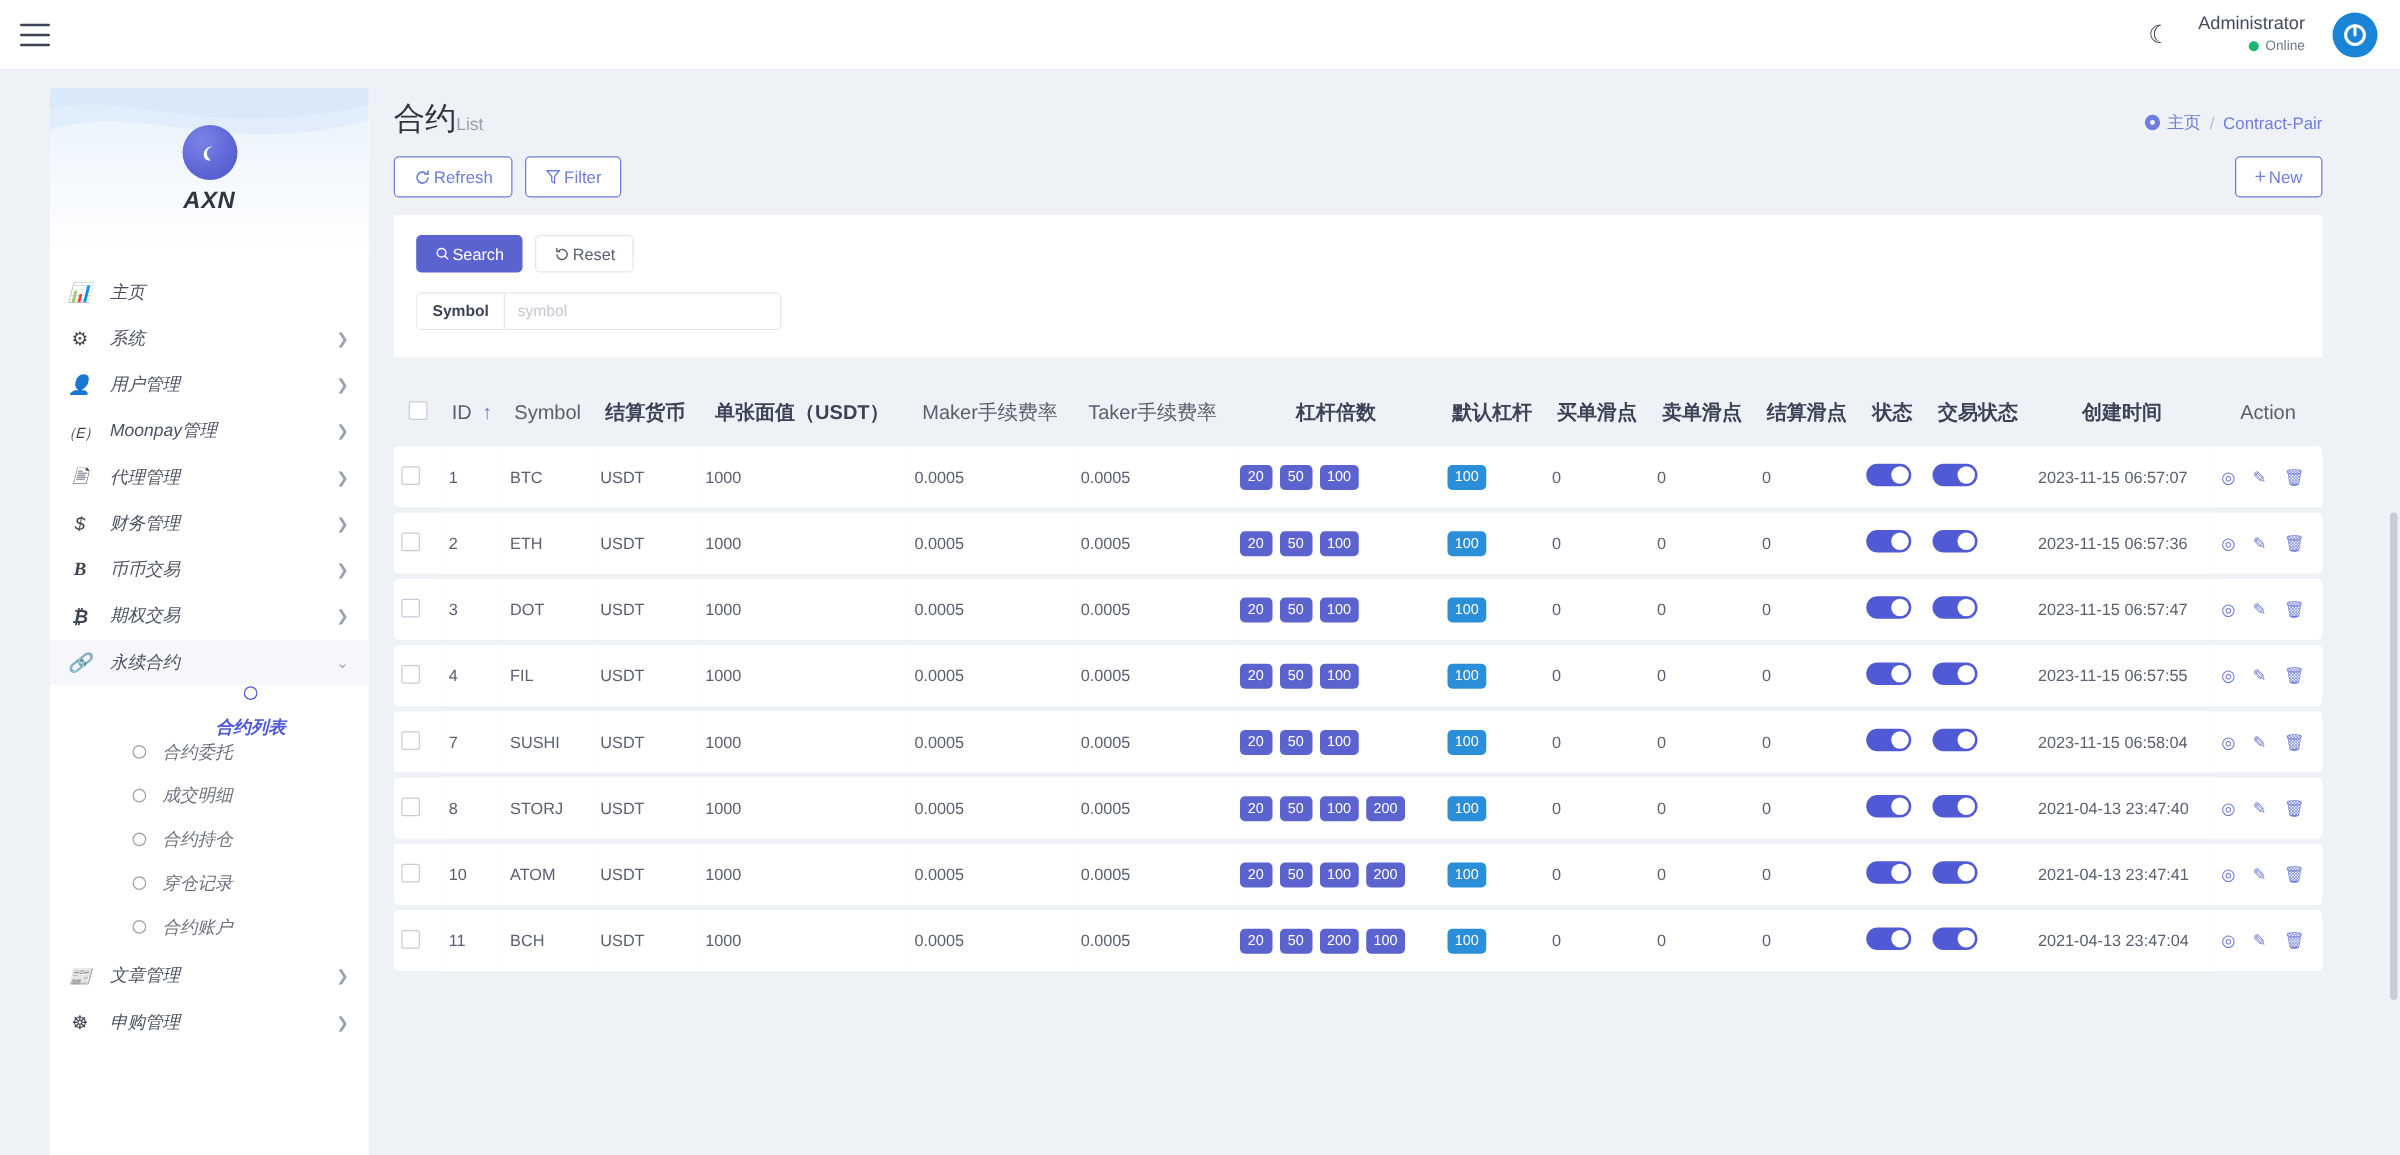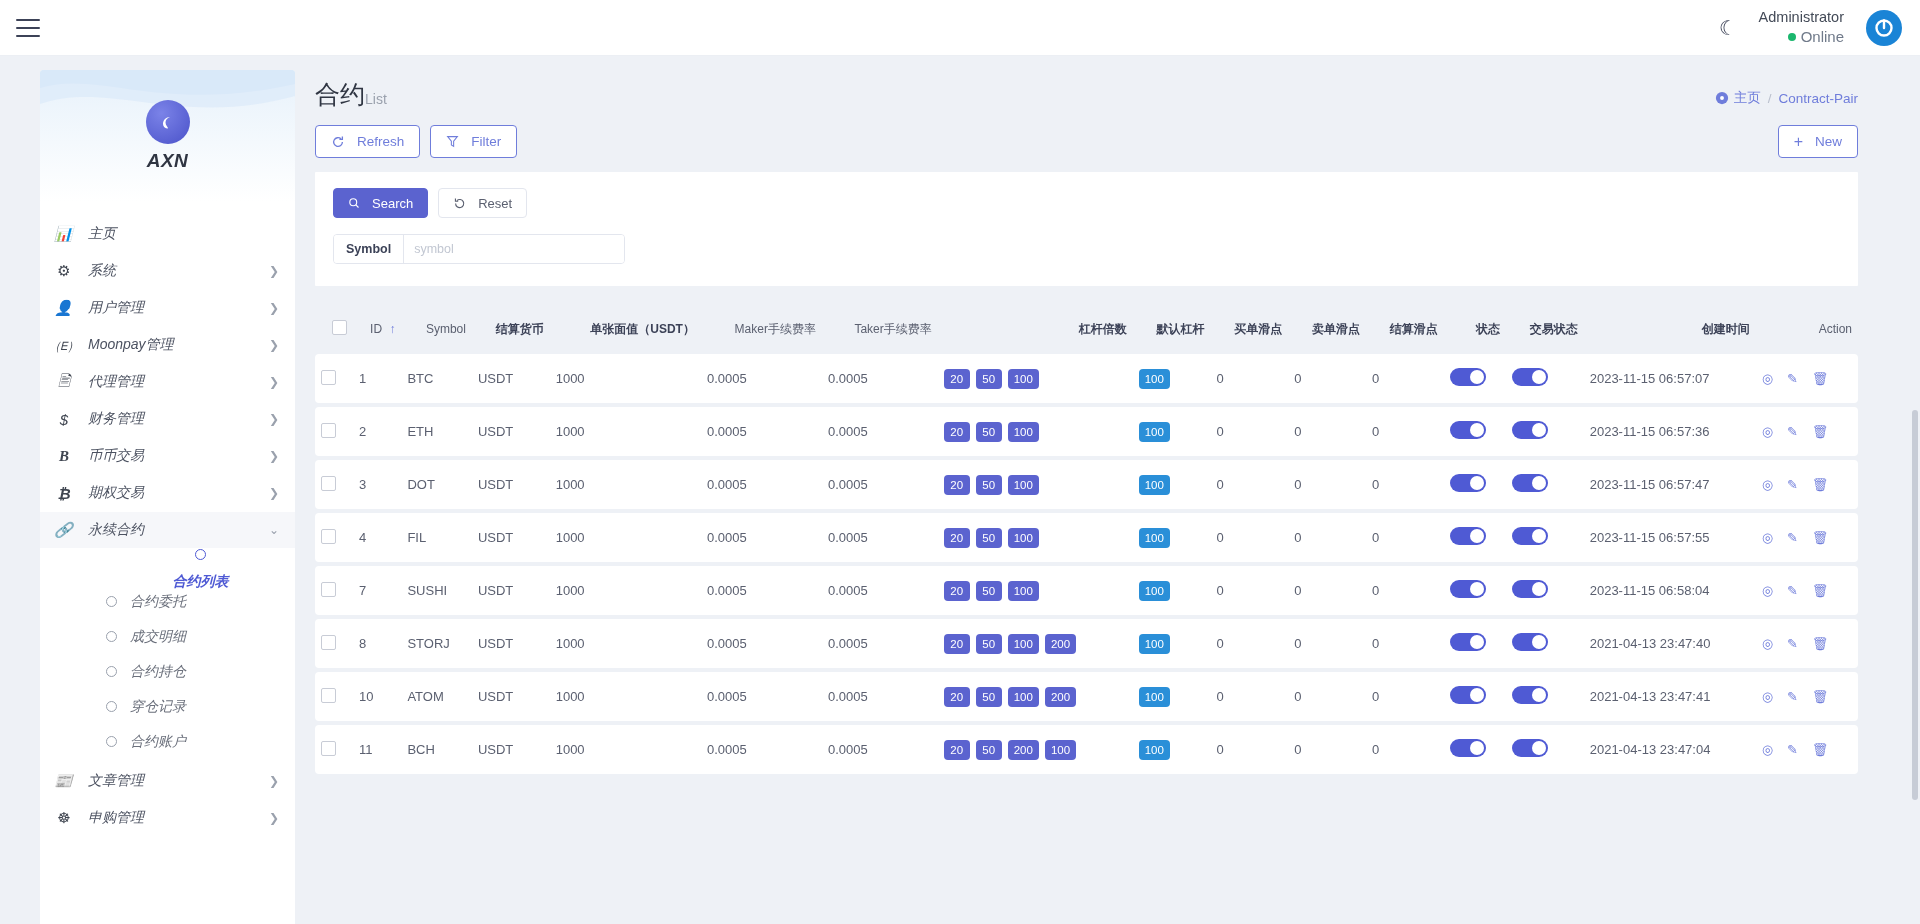--- a/index.html
+++ b/index.html
@@ -15,21 +15,21 @@
     background: #ffffff; display: flex; align-items: center;
     border-bottom: 1px solid #eceff4;
     z-index: 20;
   }
   .hamburger { width: 24px; height: 18px; margin-left: 16px; display:flex; flex-direction:column; justify-content:space-between; cursor:pointer;}
   .hamburger span { display:block; height: 2px; background: #3c4257; border-radius: 2px;}
   .topbar-right { margin-left: auto; display: flex; align-items: center; gap: 22px; padding-right: 18px;}
   .moon-icon { color:#3c4257; font-size: 20px; line-height:1; }
   .user-block { text-align: right; line-height: 1.35; }
   .user-name { font-size: 14.5px; color: #434a57; }
-  .user-status { font-size: 15px; color: #707a8a; display:flex; align-items:center; justify-content:flex-end; gap:5px;}
+  .user-status { font-size: 11px; color: #707a8a; display:flex; align-items:center; justify-content:flex-end; gap:5px;}
   .dot-online { width: 8px; height: 8px; border-radius: 50%; background: #1bb76e; display:inline-block;}
   .avatar {
     width: 36px; height: 36px; border-radius: 50%;
     background: #1a84d6; display:flex; align-items:center; justify-content:center;
     color:#fff; font-size: 22px;
   }
   
   .sidebar {
     position: absolute; top: 56px; left: 0; width: 295px; height: 868px;
     background: #eef1f6; padding-left: 40px; padding-top: 14px;
@@ -75,40 +75,40 @@
   .content { position:absolute; top:56px; left:295px; width: 1625px; height:868px; overflow:hidden;}
   .page-head { display:flex; align-items:flex-end; padding: 22px 62px 0 20px; }
   .page-title { font-size: 25px; color:#2f3542; font-weight: 400;}
   .page-sub { font-size: 14px; color:#9aa1ad; margin-bottom: 4px;}
   .breadcrumb { margin-left:auto; display:flex; align-items:center; gap:7px; font-size:13.5px; color:#6f7ddb; margin-bottom: 4px;}
   .breadcrumb .sep { color:#b9bfcc;}
   .breadcrumb .crumb-home { display:flex; align-items:center; gap:5px;}
   .toolbar { display:flex; align-items:center; padding: 14px 62px 0 20px; }
   .btn {
     height: 33px; border-radius: 4px; display:inline-flex; align-items:center; justify-content:center;
-    gap: 12px; font-size: 13.5px; cursor:pointer; padding: 0 15px; background:#fff;
+    gap: 2px; font-size: 13.5px; cursor:pointer; padding: 0 15px; background:#fff;
     border: 1px solid #6f7ddb; color:#6f7ddb;
   }
   .btn-new { margin-left: auto; }
   .card {
     margin: 14px 62px 0 20px; background: #fff; border-radius: 1px; padding: 16px 18px 22px 18px;
   }
   .btn-primary { background:#5b63cf; border-color:#5b63cf; color:#fff; height:30px; font-size:13px; padding: 0 14px;}
   .btn-plain { border-color:#e3e6ee; color:#5b6070; height:30px; font-size:13px; padding: 0 14px;}
   .filter-row { display:flex; gap: 10px; }
   .field-group { margin-top: 16px; display:flex; width: 292px; height:30px; border:1px solid #e3e6ee; border-radius:4px; overflow:hidden;}
   .field-label { background:#fff; border-right:1px solid #e3e6ee; display:flex; align-items:center; padding: 0 12px; font-size:12.5px; font-weight:700; color:#3c4257;}
   .field-input { border:none; outline:none; flex:1; padding: 0 10px; font-size:12.5px; color:#3c4257; font-family:inherit;}
   .field-input::placeholder { color:#c2c7d2; }
   
   .table-wrap { margin: 18px 62px 0 20px; }
   table { width:100%; border-collapse: separate; border-spacing: 0 4px; }
   thead th {
-    background:#eef1f6; font-size:12px; color:#3c4257; font-weight:700;
-    text-align:right; padding: 12px 6px; white-space: nowrap;
+    background:#eef1f6; font-size:16px; color:#3c4257; font-weight:700;
+    text-align:center; padding: 12px 6px; white-space: nowrap;
   }
   thead th.lite { font-weight:400; color:#5b6070;}
   tbody tr { background:#fff; }
   tbody td {
     font-size:13px; color:#5b6070; padding: 14px 6px; white-space: nowrap;
     border-top: 0;
   }
   tbody tr td:first-child { border-radius: 4px 0 0 4px; }
   tbody tr td:last-child { border-radius: 0 4px 4px 0; }
   .cbx { width:15px; height:15px; border:1px solid #c8ccd6; border-radius:2px; display:inline-block; background:#fff; cursor:pointer;}

